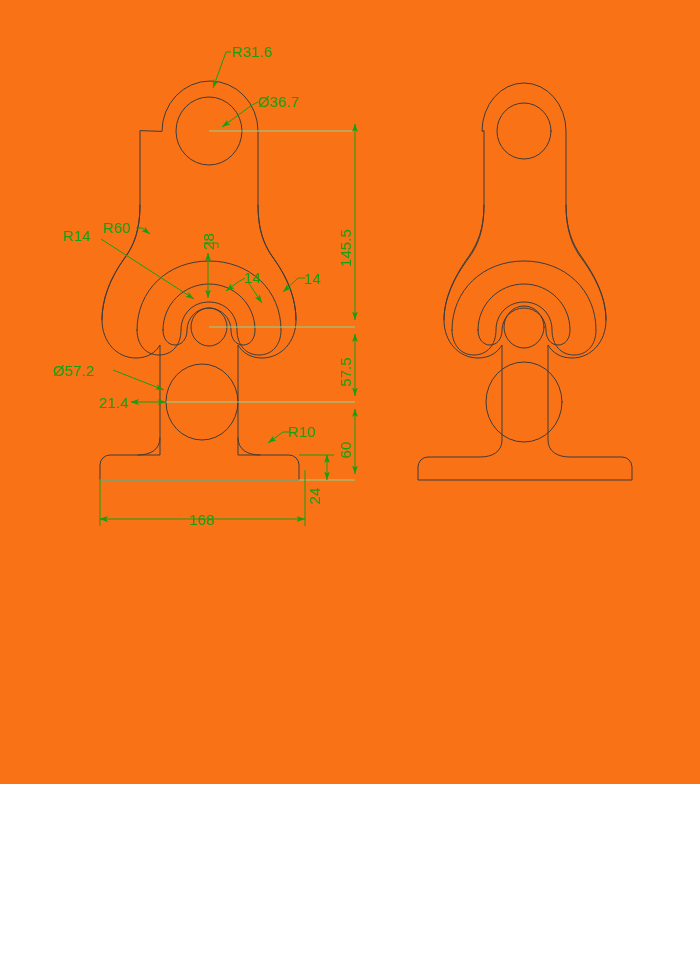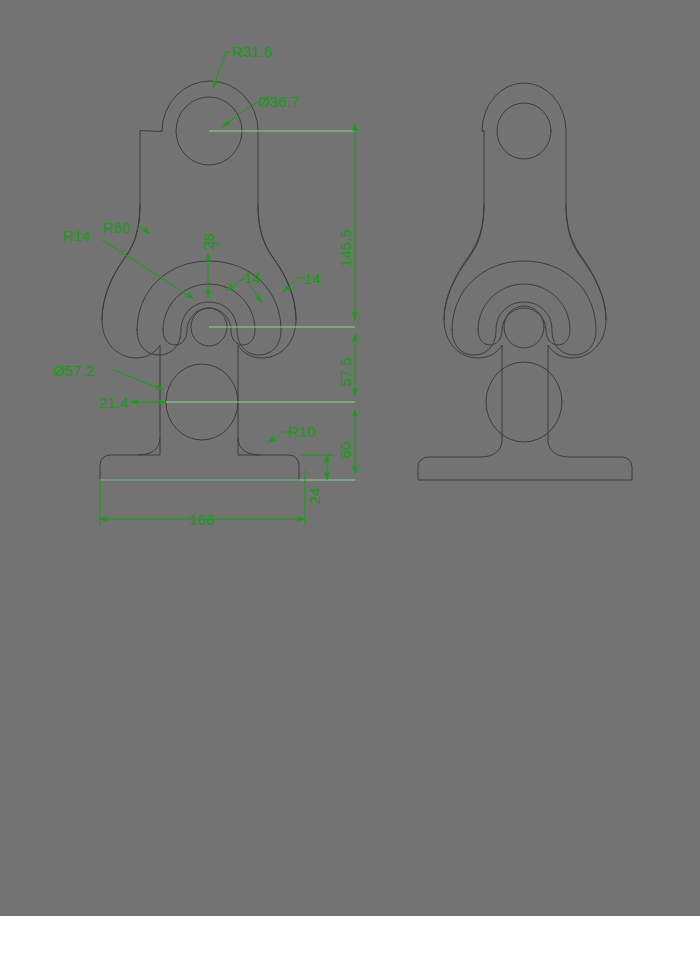--- a/index.html
+++ b/index.html
@@ -10,22 +10,22 @@
   }
   body {
     width: 700px;
     height: 960px;
     font-family: "Liberation Sans", sans-serif;
     overflow: hidden;
   }
   #drawing-sheet {
     position: relative;
     width: 700px;
-    height: 916px;
-    background: #737373;
+    height: 784px;
+    background: #f97316;
   }
   svg#cad-svg {
     display: block;
     width: 700px;
     height: 960px;
   }
   .part-outline {
     fill: none;
     stroke: #3c3c3c;
     stroke-width: 1;

